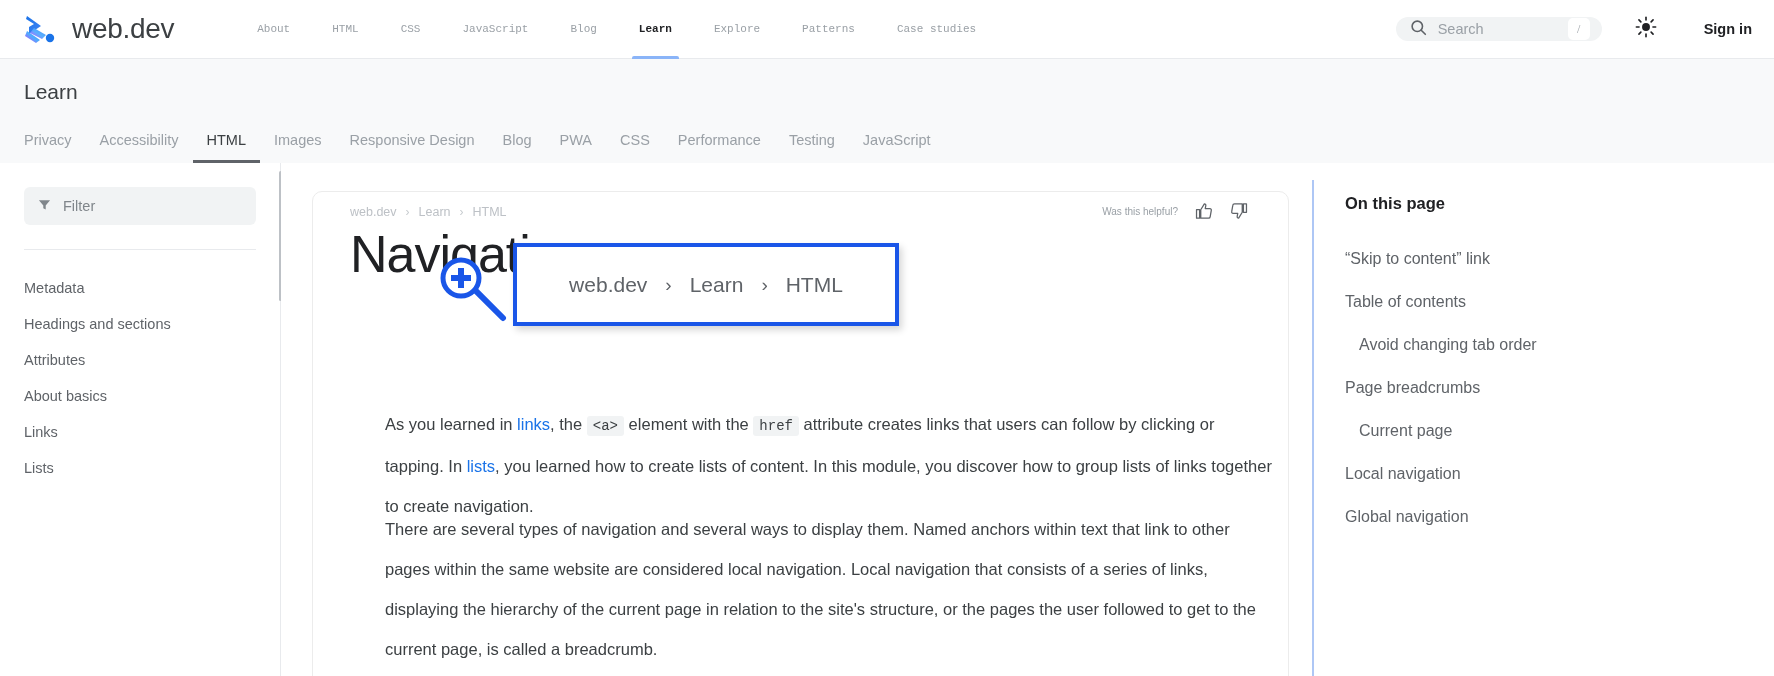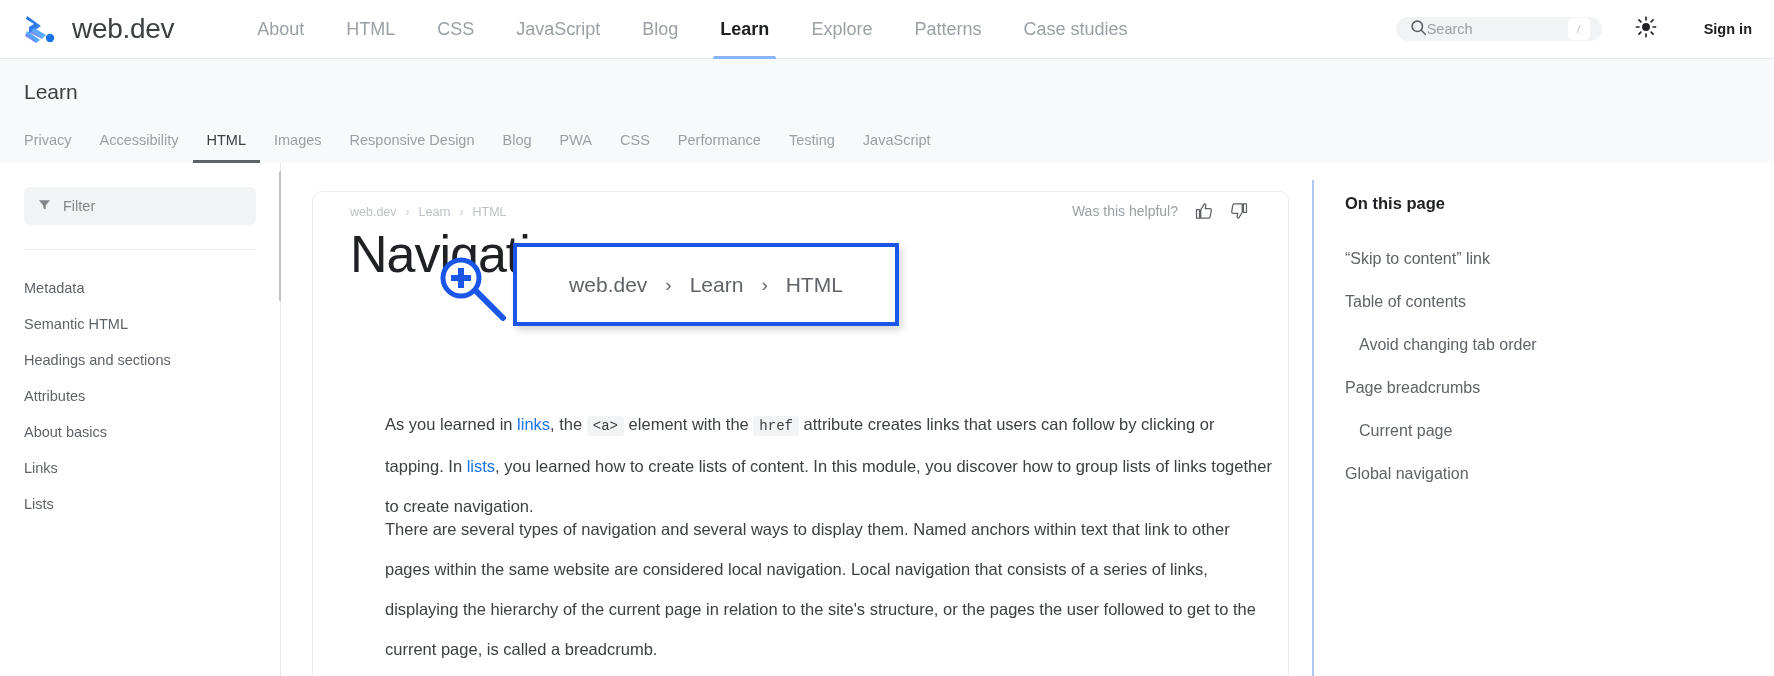--- a/index.html
+++ b/index.html
@@ -19,32 +19,33 @@
     border-bottom: 1px solid #e8eaed;
   }
   .brand { display:flex; align-items:center; margin-left:24px; gap:14px; }
   .brand-logo { width:34px; height:32px; position:relative; flex:none; }
   .brand-name {
     font-size:28px; color:#3c4043; letter-spacing:-0.3px; font-weight:400;
   }
   .topnav { display:flex; align-items:center; margin-left:62px; height:59px; }
   .topnav-item {
     position:relative; height:59px; display:flex; align-items:center;
-    padding:0 21px; font-size:18px; color:#9aa0a6; white-space:nowrap;
+    padding:0 21px; font-size:11px; color:#9aa0a6; white-space:nowrap;
     cursor:pointer;
+    font-family:Liberation Mono, monospace;
   }
   .topnav-item.active { color:#202124; font-weight:700; }
   .topnav-item.active::after {
     content:""; position:absolute; left:14px; right:14px; bottom:0;
     height:3px; background:#8ab4f8; border-radius:2px 2px 0 0;
   }
   .topright { margin-left:auto; display:flex; align-items:center; gap:0; margin-right:22px; }
   .searchbox {
     display:flex; align-items:center; width:206px; height:24px;
-    background:#f1f3f4; border-radius:18px; padding:0 12px 0 14px; 
+    background:#f1f3f4; border-radius:18px; padding:0 12px 0 14px; gap:11px;
     cursor:text;
   }
   .search-ph { font-size:14.5px; color:#9aa0a6; flex:1; }
   .slash-key {
     width:22px; height:22px; border-radius:5px; background:#ffffff;
     display:flex; align-items:center; justify-content:center;
     font-size:12px; color:#9aa0a6; font-family:"Liberation Serif", serif;
   }
   .theme-btn { width:44px; height:44px; display:flex; align-items:center; justify-content:center; margin-left:22px; cursor:pointer;}
   .signin { font-size:14.5px; color:#202124; font-weight:700; margin-left:36px; cursor:pointer; }
@@ -102,21 +103,21 @@
   .card {
     position:absolute; left:31px; top:28px; width:977px; height:520px;
     background:#ffffff; border:1px solid #ececec; border-radius:10px;
   }
   .crumb-row { position:absolute; left:37px; top:13px; display:flex; align-items:center; gap:9px; }
   .crumb { font-size:12.5px; color:#bdc1c6; white-space:nowrap; }
   .crumb-sep { font-size:12px; color:#c8ccd0; }
   .feedback {
     position:absolute; right:40px; top:10px; display:flex; align-items:center; gap:17px;
   }
-  .fb-label { font-size:14px; color:#9aa0a6; white-space:nowrap; }
+  .fb-label { font-size:10px; color:#9aa0a6; white-space:nowrap; }
   .fb-btn { cursor:pointer; display:flex; align-items:center; }
   .h1 {
     position:absolute; left:37px; top:32px;
     font-size:52px; color:#202124; font-weight:400; letter-spacing:-1px;
   }
   .para {
     position:absolute; left:37px; width:890px;
     font-size:16.5px; line-height:40px; color:#3c4043;margin-left:35px;
   }
   .p1 { top:212px; }
@@ -261,21 +262,20 @@
             <path d="M1 2.5 L13 2.5 L8.3 8 L8.3 12.5 L5.7 11 L5.7 8 Z" fill="#80868b"></path>
           </svg>
         </span>
         <span class="filter-ph">Filter</span>
       </div>
       <div class="side-divider"></div>
     </div>
 
     <div class="side-list">
       <div class="side-item">Metadata</div>
-      <div class="side-item">Semantic HTML</div>
       <div class="side-item">Headings and sections</div>
       <div class="side-item">Attributes</div>
       <div class="side-item">About basics</div>
       <div class="side-item">Links</div>
       <div class="side-item">Lists</div>
     </div>
 
     <div class="sb-track">
       <div class="sb-thumb"></div>
     </div>
@@ -343,17 +343,18 @@
 
   <aside class="toc">
     <div class="toc-rule"></div>
     <div class="toc-title">On this page</div>
     <div class="toc-list">
       <div class="toc-item">“Skip to content” link</div>
       <div class="toc-item">Table of contents</div>
       <div class="toc-item indent">Avoid changing tab order</div>
       <div class="toc-item">Page breadcrumbs</div>
       <div class="toc-item indent">Current page</div>
+      <div class="toc-item">Local navigation</div>
       <div class="toc-item">Global navigation</div>
     </div>
   </aside>
 
 </div>
 
 </body></html>

